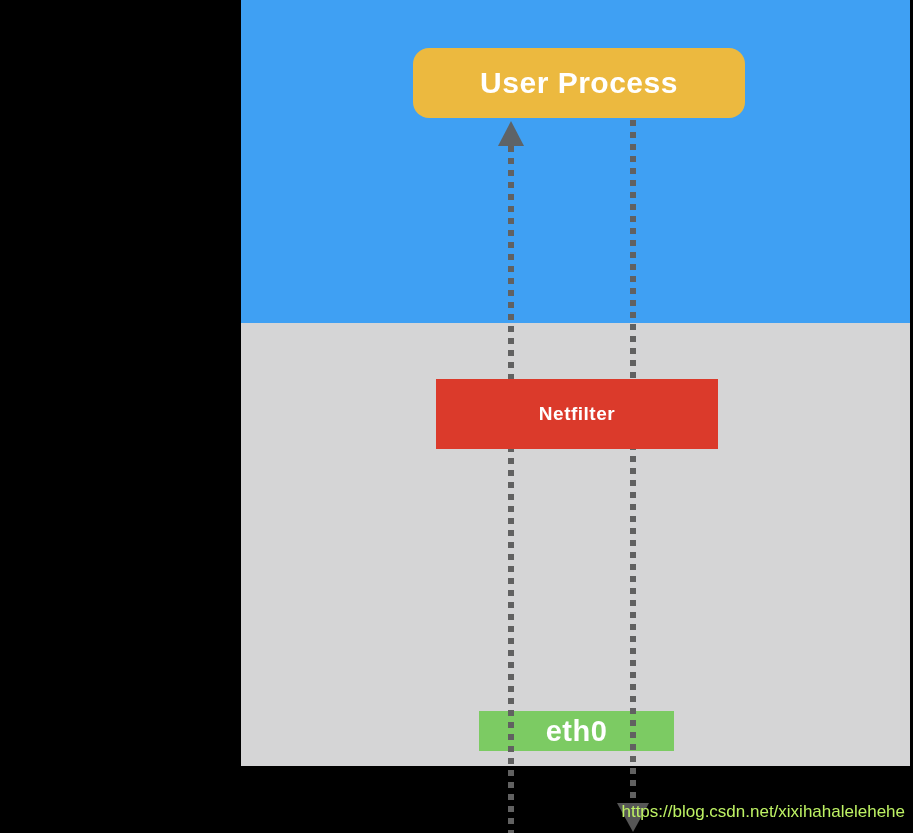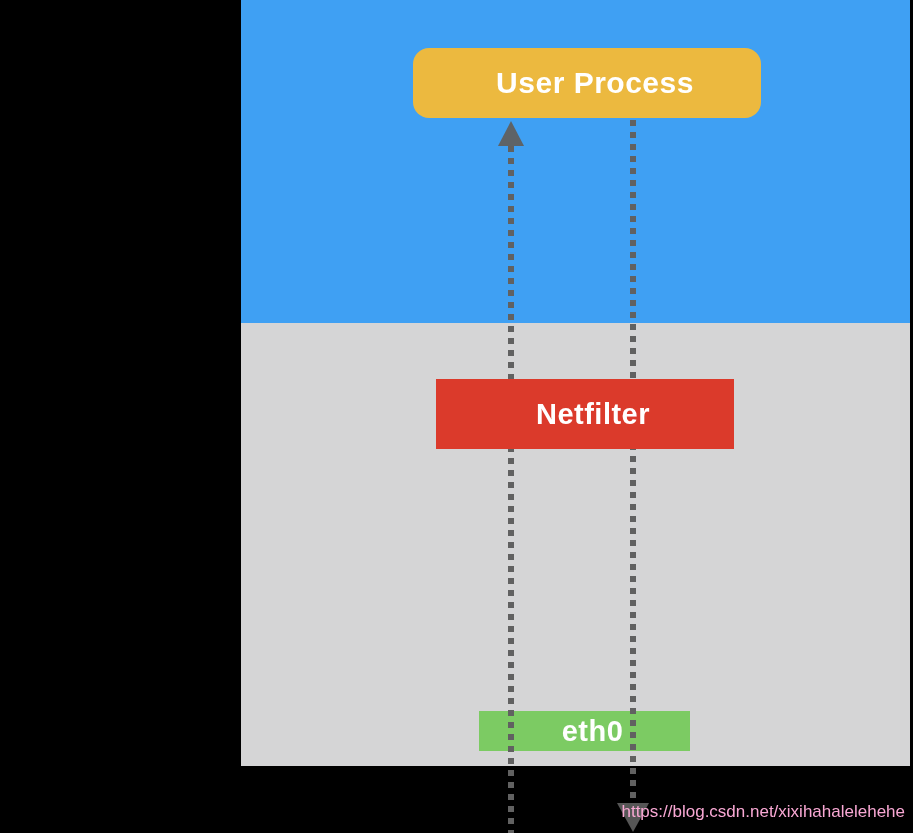--- a/index.html
+++ b/index.html
@@ -20,33 +20,32 @@
   .region-user { position: absolute; left: 0; top: 0; width: 100%; height: 323px; }
   .region-kernel { position: absolute; left: 0; top: 323px; width: 100%; height: 443px; }
 
   
   .node {
     position: absolute;
     display: flex; align-items: center; justify-content: center;
     color: #ffffff;
     font-weight: bold;
     letter-spacing: 0.5px;
-    padding-left: 16px;
   }
   .node-user-process {
     left: 413px; top: 48px;
     width: 332px; height: 70px;
     border-radius: 16px;
     font-size: 30px;
     z-index: 3;
   }
   .node-netfilter {
     left: 436px; top: 379px;
     width: 282px; height: 70px;
-    font-size: 29px;
+    font-size: 19px;
     z-index: 3;
   }
   .node-eth0 {
     left: 479px; top: 711px;
     width: 195px; height: 40px;
     font-size: 29px;
     z-index: 1;
   }
 
   
@@ -110,13 +109,13 @@
 </div>
 
 <div class="node node-netfilter" style="background-color: rgb(219, 58, 43);">
   <span>Netfilter</span>
 </div>
 
 <div class="node node-eth0" style="background-color: rgb(124, 203, 99);">
   <span>eth0</span>
 </div>
 
-<div class="watermark" style="color: #f9a8d4;">https://blog.csdn.net/xixihahalelehehe</div>
+<div class="watermark" style="color: #bef264;">https://blog.csdn.net/xixihahalelehehe</div>
 
 </body></html>

